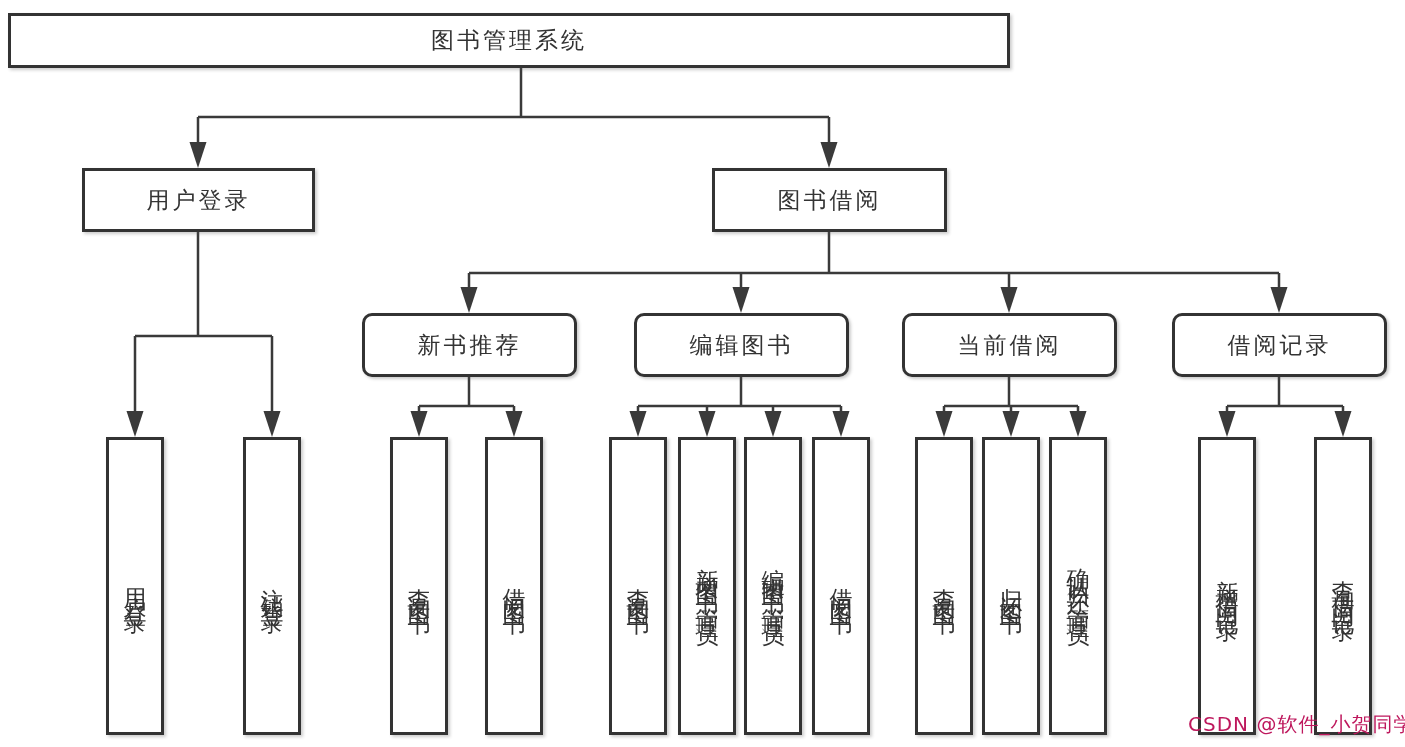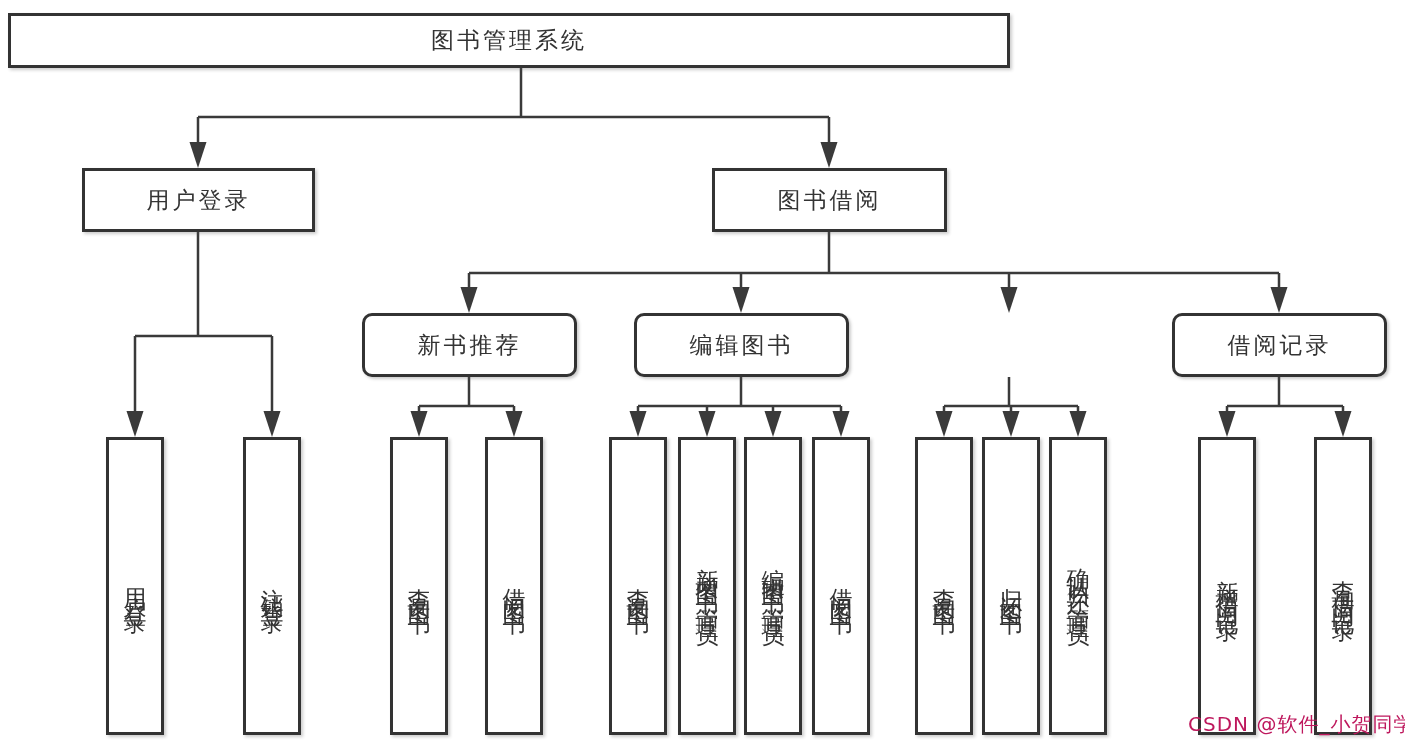--- a/index.html
+++ b/index.html
@@ -144,20 +144,23 @@
   <div class="node l2b">
     <span class="lbl">图书借阅</span>
   </div>
 
   <div class="node l3 l3a">
     <span class="lbl">新书推荐</span>
   </div>
   <div class="node l3 l3b">
     <span class="lbl">编辑图书</span>
   </div>
+  <div class="node l3 l3c">
+    <span class="lbl">当前借阅</span>
+  </div>
   <div class="node l3 l3d">
     <span class="lbl">借阅记录</span>
   </div>
 
   <div class="node leaf lf1">
     <span class="lbl">用户登录</span>
   </div>
   <div class="node leaf lf2">
     <span class="lbl">注销登录</span>
   </div>

